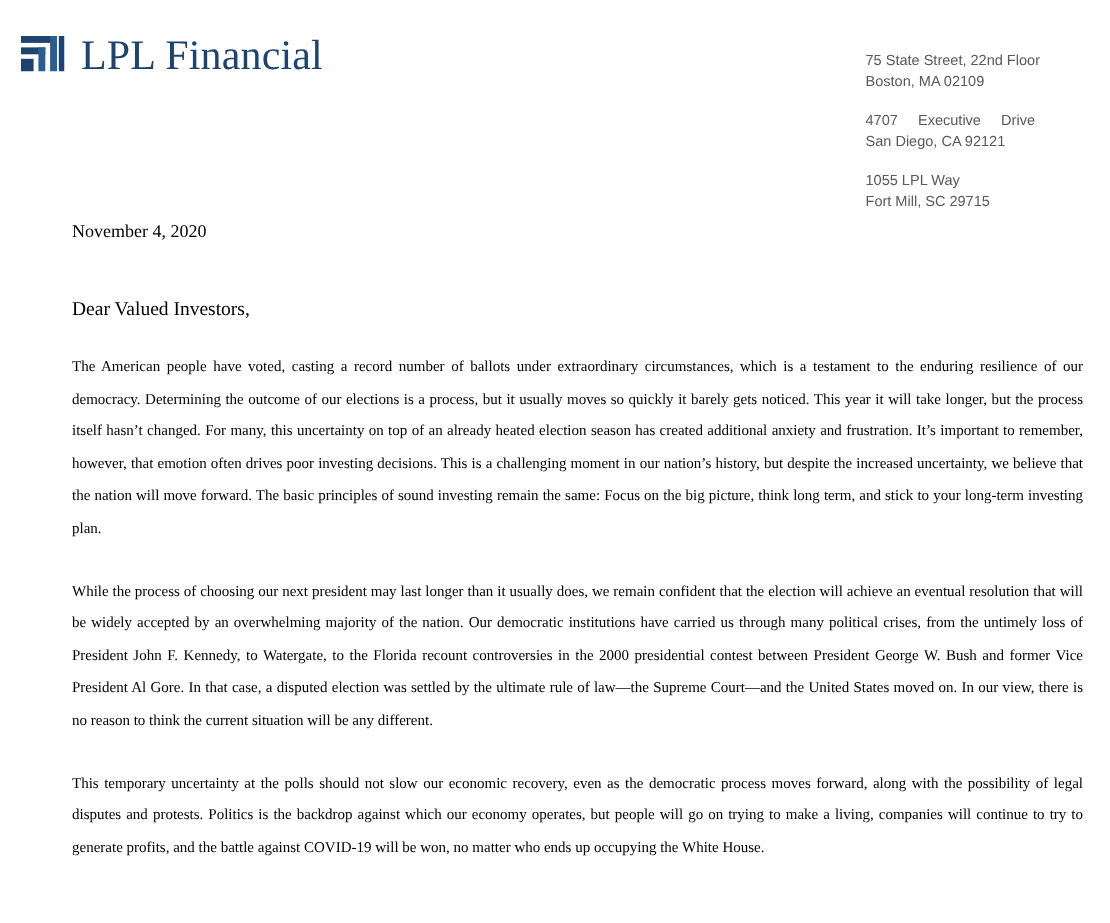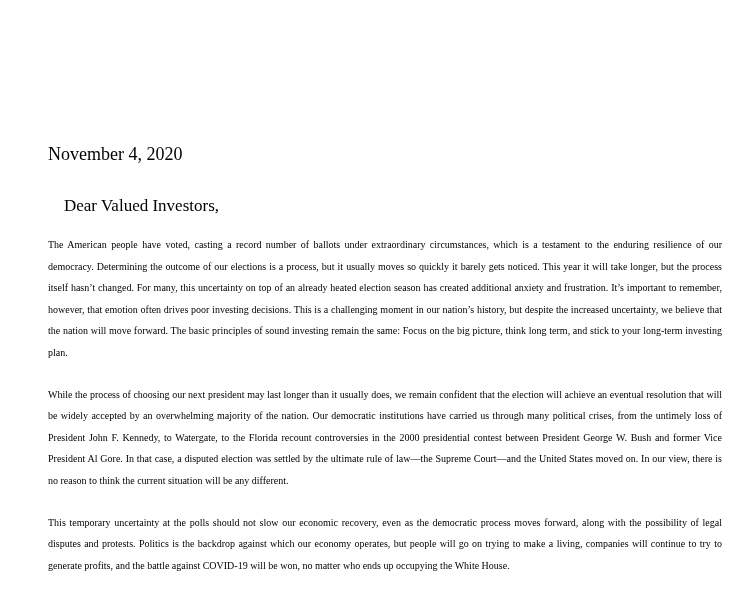--- a/index.html
+++ b/index.html
@@ -74,29 +74,29 @@
   .sheet {
     position: absolute;
     left: 48px;
     top: 0;
     width: 674px;
   }
   .date-line {
     position: absolute;
     top: 144px;
     left: 0;
-    font-size: 18px;
+    font-size: 12px;
     line-height: 20px;
     white-space: nowrap;
   }
   .salutation {
     position: absolute;
     top: 196px;
-    left: 16px;
-    font-size: 17px;
+    left: 0;
+    font-size: 13px;
     line-height: 20px;
     white-space: nowrap;
   }
   .body-copy {
     position: absolute;
     top: 234px;
     left: 0;
     width: 674px;
   }
   .paragraph {
@@ -106,21 +106,50 @@
     margin: 0 0 20px 0;
     hyphens: none;
   }
   .paragraph:last-child { margin-bottom: 0; }
 </style>
 </head>
 <body>
 
 <div class="letterhead">
 
+  <div class="brand">
+    <svg class="brand-mark" viewBox="0 0 29 28">
+      <rect x="0" y="0" width="24" height="4.6" fill="#1d4370"></rect>
+      <rect x="19.4" y="0" width="4.6" height="23.5" fill="#2b5e8f"></rect>
+      <rect x="25.2" y="0" width="3.8" height="23.5" fill="#1d4370"></rect>
+      <rect x="0" y="7.6" width="16.2" height="4.6" fill="#1d4370"></rect>
+      <rect x="11.6" y="7.6" width="4.6" height="15.9" fill="#2b5e8f"></rect>
+      <rect x="0" y="15.2" width="8.4" height="8.3" fill="#1d4370"></rect>
+    </svg>
+    <div class="brand-wordmark">LPL Financial</div>
+  </div>
 
+  <div class="addresses">
+
+    <div class="address-block">
+      <div class="address-line">75 State Street, 22nd Floor</div>
+      <div class="address-line">Boston, MA 02109</div>
+    </div>
+
+    <div class="address-block">
+      <div class="address-line spread">4707 Executive Drive</div>
+      <div class="address-line">San Diego, CA 92121</div>
+    </div>
+
+    <div class="address-block">
+      <div class="address-line">1055 LPL Way</div>
+      <div class="address-line">Fort Mill, SC 29715</div>
+    </div>
+
+  </div>
 </div>
 
 <div class="sheet">
 
   <div class="date-line">November 4, 2020</div>
 
   <div class="salutation">Dear Valued Investors,</div>
 
   <div class="body-copy">
     <p class="paragraph">The American people have voted, casting a record number of ballots under extraordinary circumstances, which is a testament to the enduring resilience of our democracy. Determining the outcome of our elections is a process, but it usually moves so quickly it barely gets noticed. This year it will take longer, but the process itself hasn’t changed. For many, this uncertainty on top of an already heated election season has created additional anxiety and frustration. It’s important to remember, however, that emotion often drives poor investing decisions. This is a challenging moment in our nation’s history, but despite the increased uncertainty, we believe that the nation will move forward. The basic principles of sound investing remain the same: Focus on the big picture, think long term, and stick to your long-term investing plan.</p>

